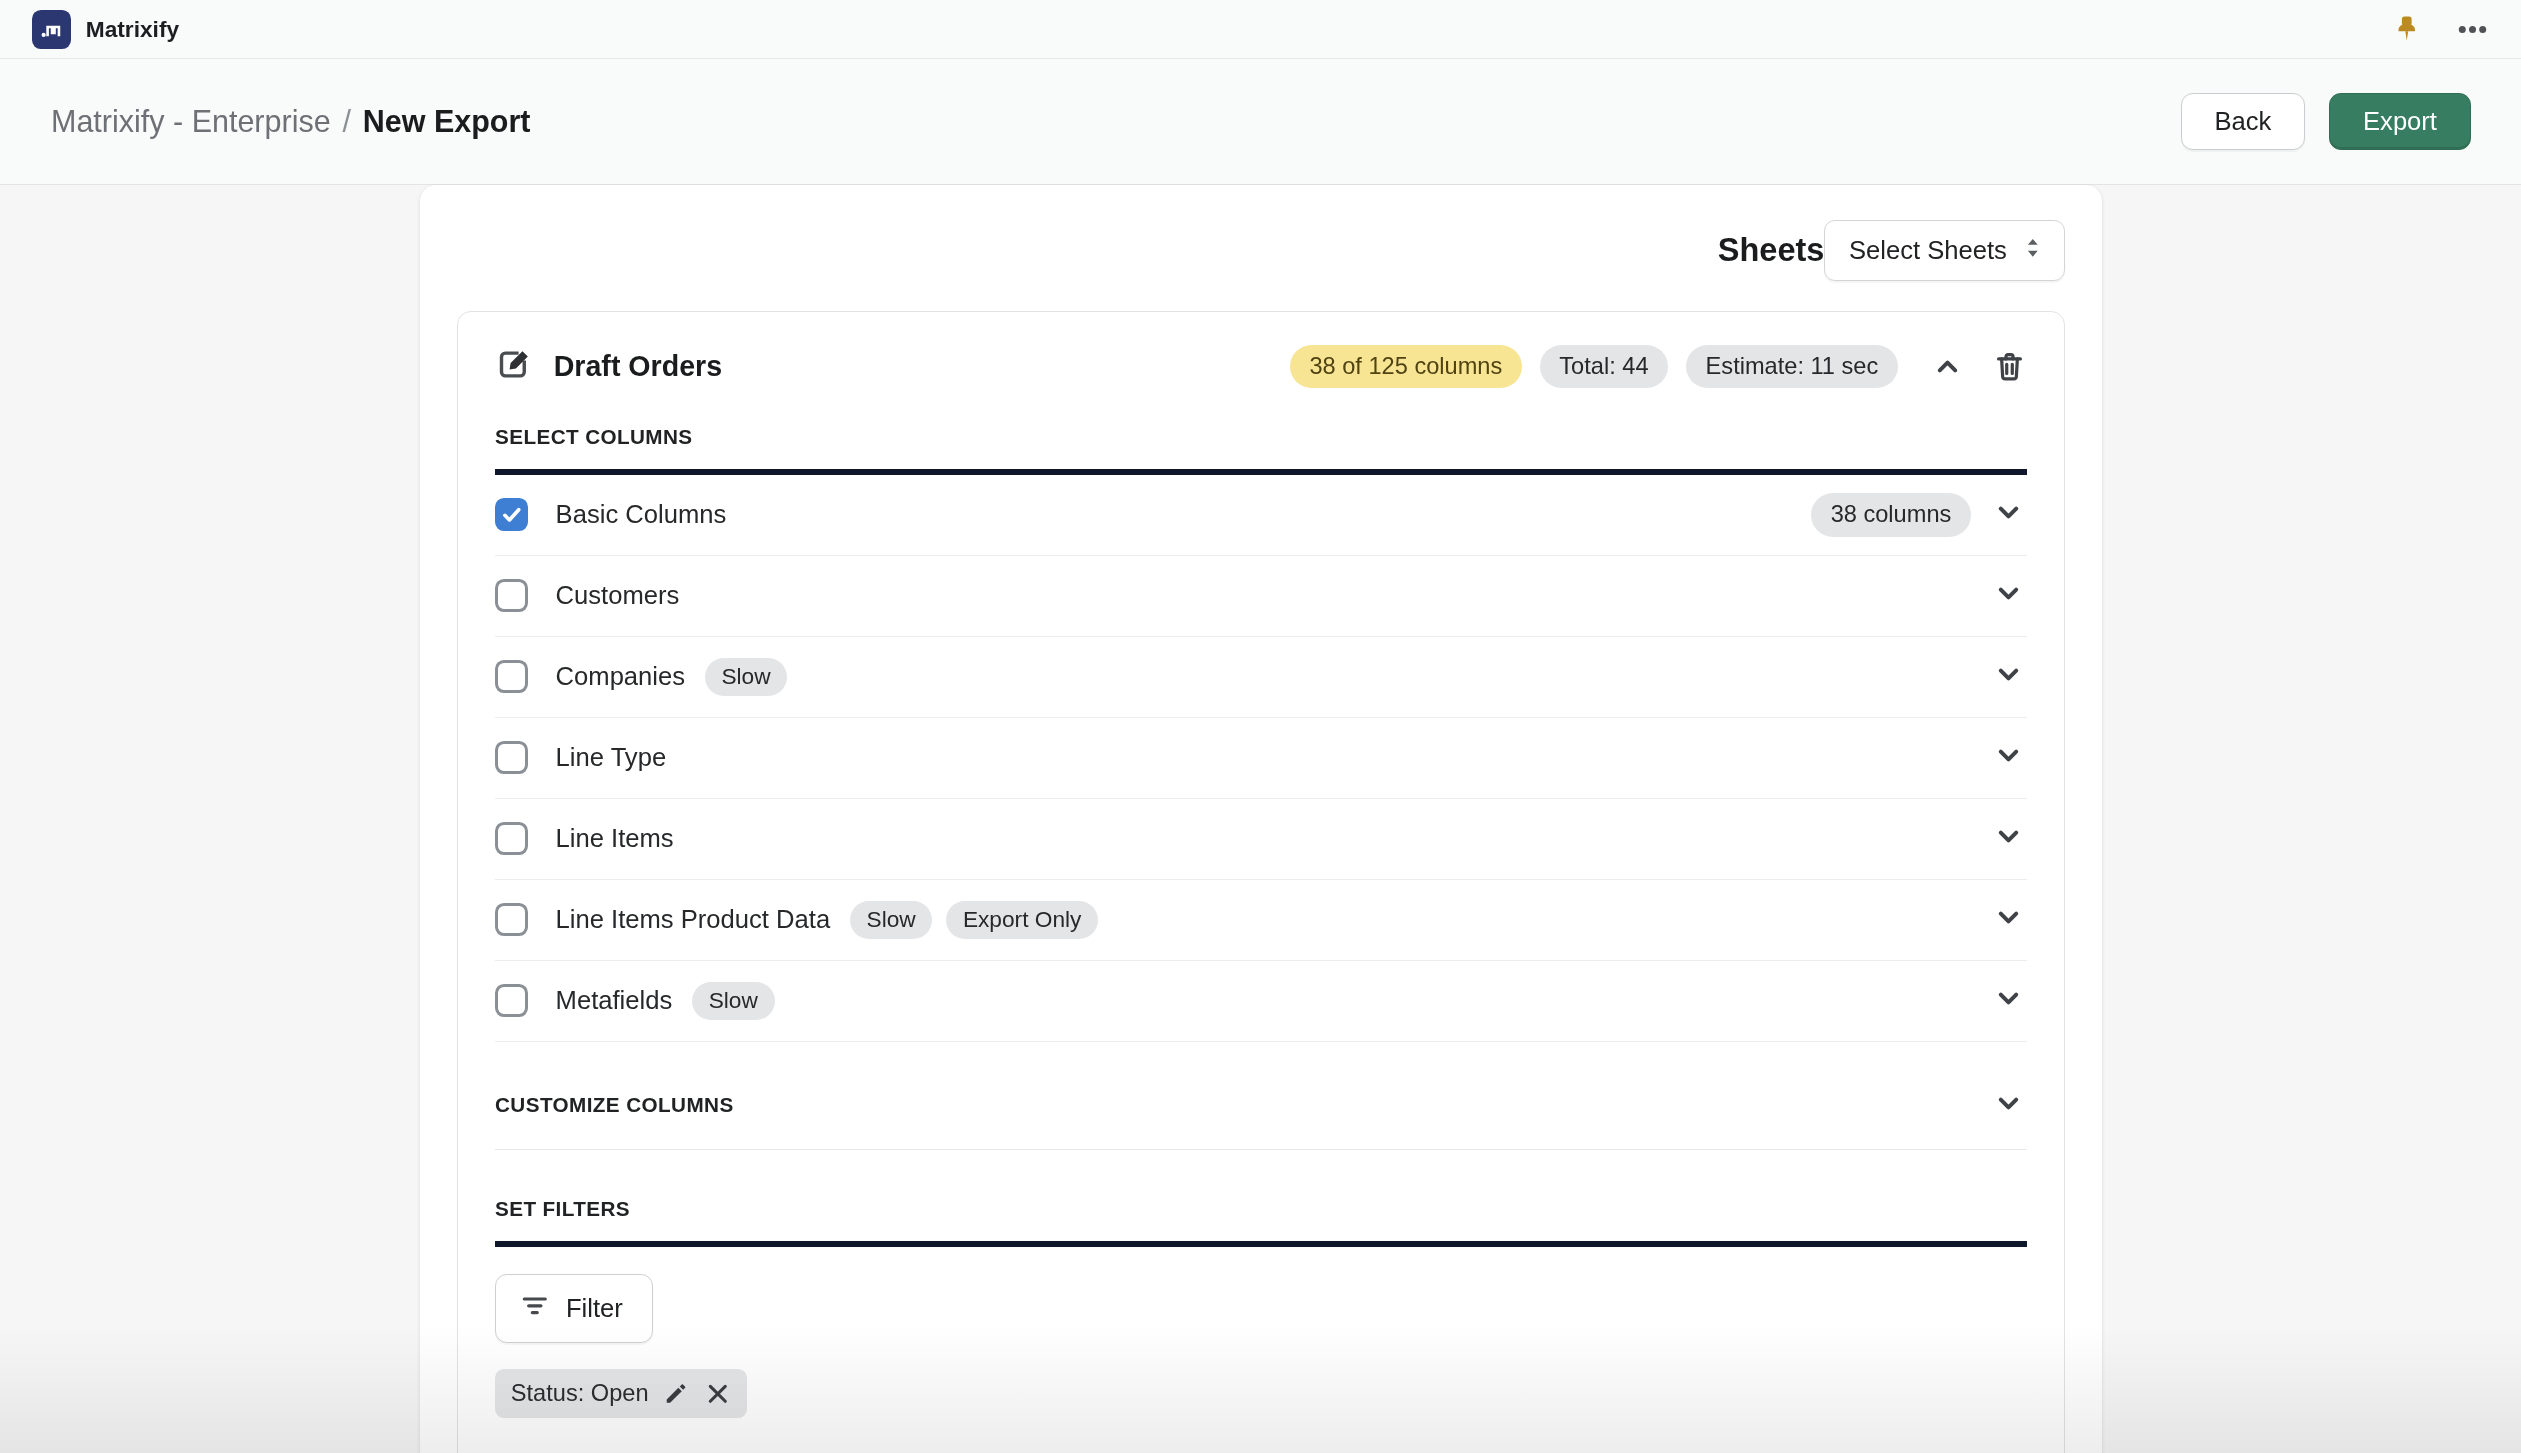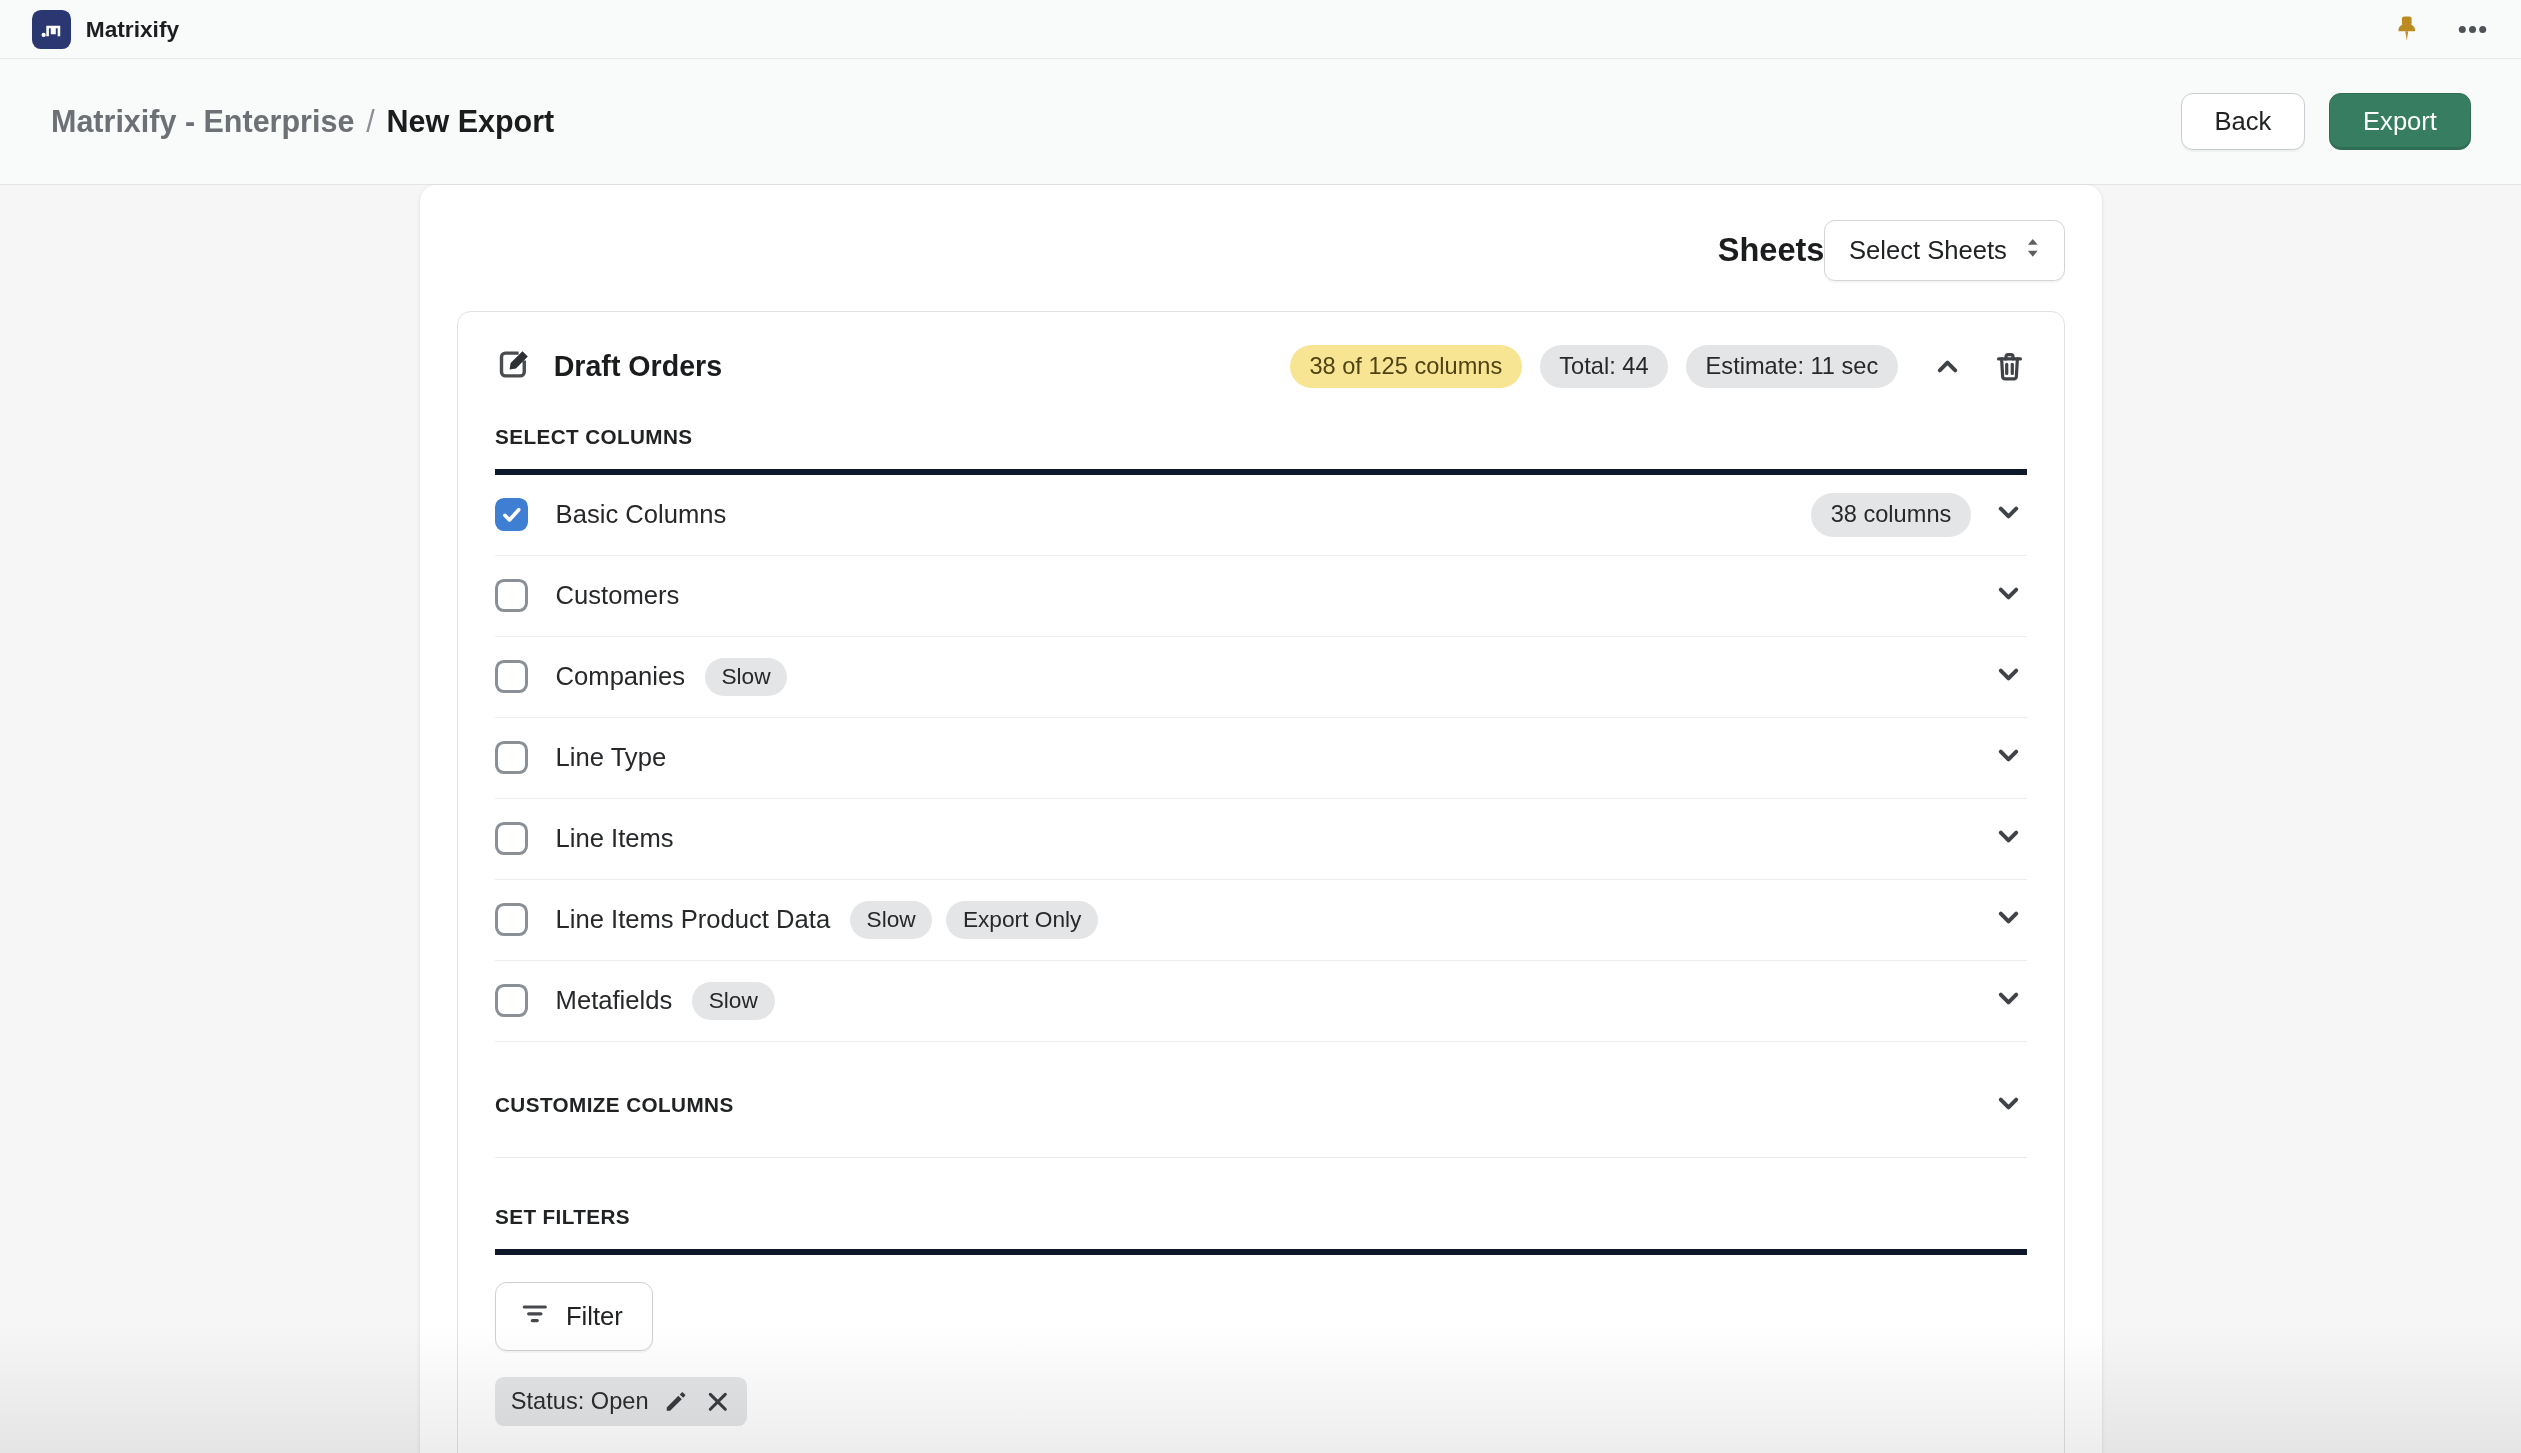--- a/index.html
+++ b/index.html
@@ -11,21 +11,21 @@
             display:flex; align-items:center; padding:0 32px; }
   .logo-box { width:39px; height:39px; background:#2b3770; border-radius:8.9px;
               display:flex; align-items:center; justify-content:center; }
   .app-name { font-size:22.7px; font-weight:600; color:#1c1e21; margin-left:14.8px; }
   .topbar-right { margin-left:auto; display:flex; align-items:center; gap:33px; }
 
   
   .page-header { height:126px; background:#f9fafa; border-bottom:1px solid #e3e4e5;
                  display:flex; align-items:center; padding:0 51px; }
   .breadcrumb { font-size:30.5px; color:#6d7175; display:flex; align-items:center; gap:11.8px; }
-  .crumb-root { color:#6d7175; font-weight:700; }
+  .crumb-root { color:#6d7175; font-weight:400; }
   .crumb-sep { color:#8b9095; }
   .crumb-current { color:#1a1c1d; font-weight:600; }
   .header-actions { margin-left:auto; display:flex; align-items:center; gap:23.6px; }
   .btn { font-family:inherit; font-size:25.6px; font-weight:500; border-radius:11.8px;
          cursor:pointer; line-height:1; }
   .btn-back { background:#ffffff; color:#202223; border:1px solid #c9ccd0;
               padding:14.8px 33px; box-shadow:0 2px 1px rgba(0,0,0,.04); }
   .btn-export { background:#377d61; color:#ffffff; border:1px solid #2f6e54;
                 padding:14.8px 33px; box-shadow:inset 0 -2px 0 rgba(0,0,0,.12); }
 
@@ -63,21 +63,21 @@
               flex:0 0 auto; display:flex; align-items:center; justify-content:center; cursor:pointer; }
   .checkbox.checked { background:#3e7ed3; border-color:#3e7ed3; }
   .checkbox svg { display:none; }
   .checkbox.checked svg { display:block; }
   .row-label { font-size:25.6px; color:#26282a; margin-left:27.6px; }
   .row-badges { display:flex; align-items:center; gap:13.8px; margin-left:19.7px; }
   .row-badges .pill { font-size:22.7px; padding:7.9px 16.7px; }
   .row-right { margin-left:auto; display:flex; align-items:center; gap:19px; }
 
   .collapse-row { margin-top:43px; display:flex; align-items:center; justify-content:space-between;
-                  padding-bottom:31px; border-bottom:1px solid #e7e8ea; cursor:pointer; }
+                  padding-bottom:23px; border-bottom:1px solid #e7e8ea; cursor:pointer; }
   .collapse-row .section-label { padding-bottom:0; border-bottom:none; }
   .filters-label { margin-top:47px; }
 
   .btn-filter { margin-top:27.6px; display:inline-flex; align-items:center; gap:16.7px;
                 background:#fff; border:1px solid #ccd0d3; border-radius:11.8px;
                 padding:15.8px 29.6px 15.8px 23.6px; font-size:25.6px; font-weight:500; color:#202223;
                 box-shadow:0 2px 1px rgba(0,0,0,.04); cursor:pointer; font-family:inherit; }
   .filter-tag { margin-top:25.6px; display:inline-flex; align-items:center; gap:14.8px;
                 background:#e4e5e7; border-radius:8.9px; padding:10.8px 15.8px;
                 font-size:23.6px; color:#2b2d2f; }

